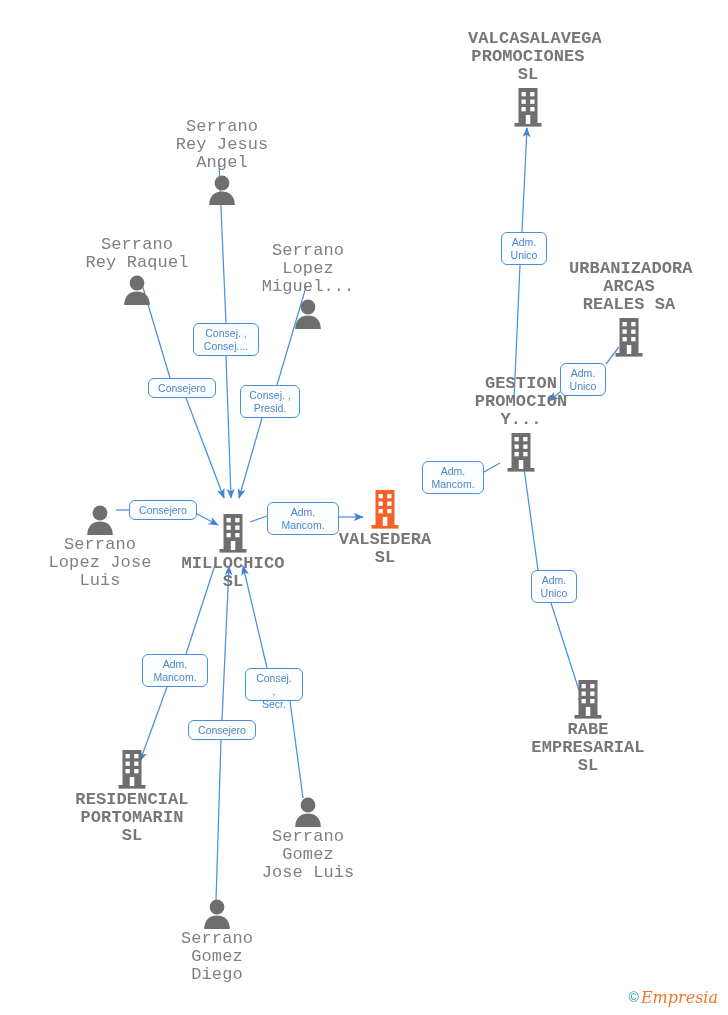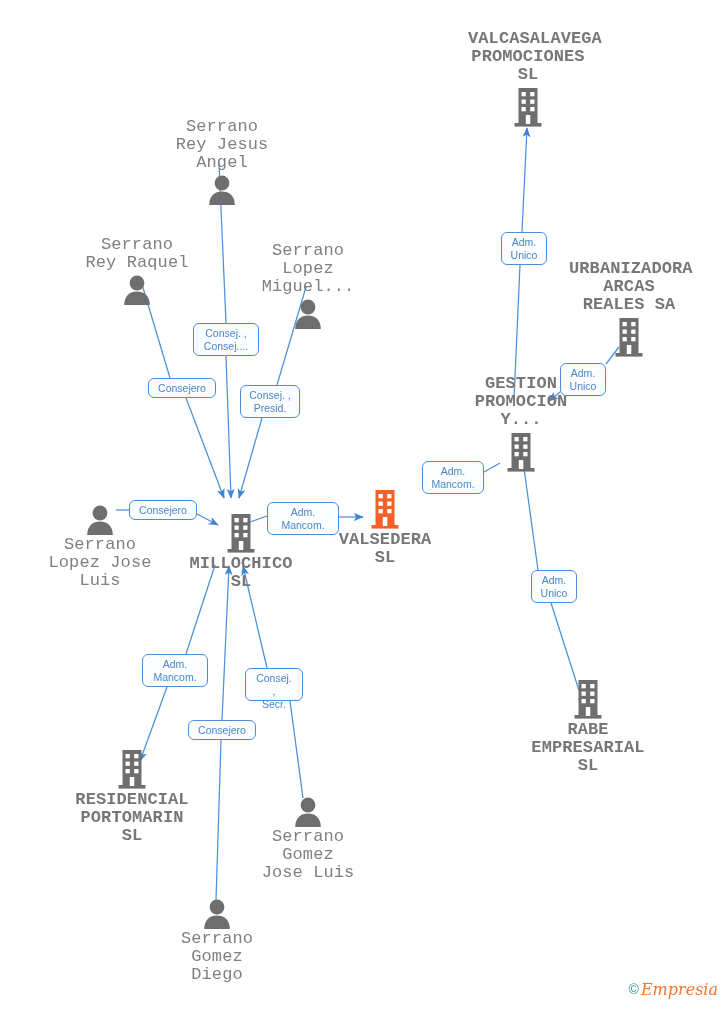--- a/index.html
+++ b/index.html
@@ -69,21 +69,21 @@
     font-size: 10.5px;
     line-height: 13px;
     text-align: center;
     padding: 3px 8px;
     z-index: 6;
     white-space: pre-line;
   }
   .watermark {
     position: absolute;
     right: 10px;
-    bottom: 16px;
+    bottom: 8px;
     font-size: 15px;
     z-index: 10;
     white-space: nowrap;
   }
   .watermark .copy {
     color: #2f9aa8;
     font-size: 14px;
     vertical-align: middle;
   }
   .watermark .brand {
@@ -178,21 +178,21 @@
   <div class="node person" style="left:100px; top:505px;">
     <span class="glyph">
       <svg width="32" height="30" viewBox="0 0 32 30">
           <circle cx="16" cy="8" r="7.4" fill="#6e6e6e"></circle>
           <path d="M3.2,30 C3.2,20.6 9,16.4 16,16.4 C23,16.4 28.8,20.6 28.8,30 Z" fill="#6e6e6e"></path>
         </svg>
     </span>
     <span class="label">Serrano<br>Lopez Jose<br>Luis</span>
   </div>
 
-  <div class="node company" style="left:241px; top:512px;">
+  <div class="node company" style="left:233px; top:512px;">
     <span class="glyph">
       <svg width="36" height="42" viewBox="0 0 36 42">
         <rect x="8.5" y="2" width="19" height="36" fill="#6e6e6e"></rect>
         <rect x="4.5" y="37" width="27" height="3.6" fill="#6e6e6e"></rect>
         <rect x="11.5" y="6" width="4.3" height="4.3" fill="#ffffff"></rect>
         <rect x="20.2" y="6" width="4.3" height="4.3" fill="#ffffff"></rect>
         <rect x="11.5" y="13.5" width="4.3" height="4.3" fill="#ffffff"></rect>
         <rect x="20.2" y="13.5" width="4.3" height="4.3" fill="#ffffff"></rect>
         <rect x="11.5" y="21" width="4.3" height="4.3" fill="#ffffff"></rect>
         <rect x="20.2" y="21" width="4.3" height="4.3" fill="#ffffff"></rect>

